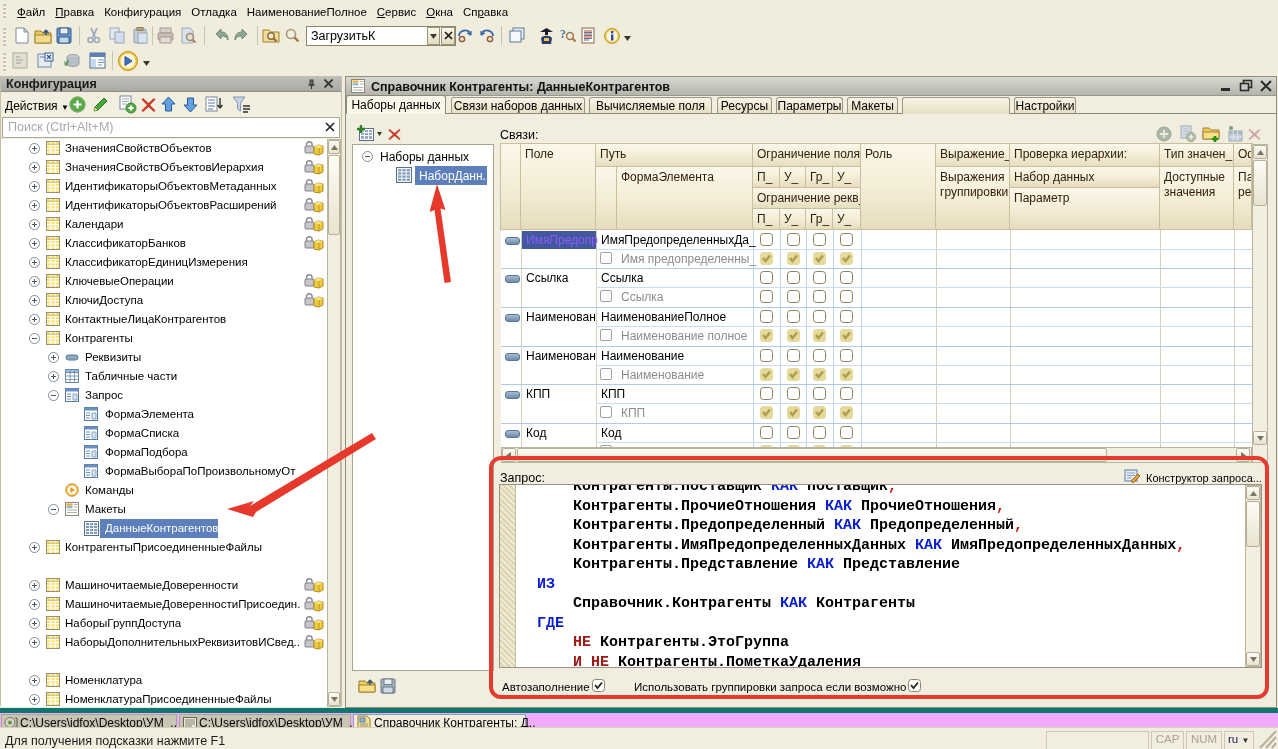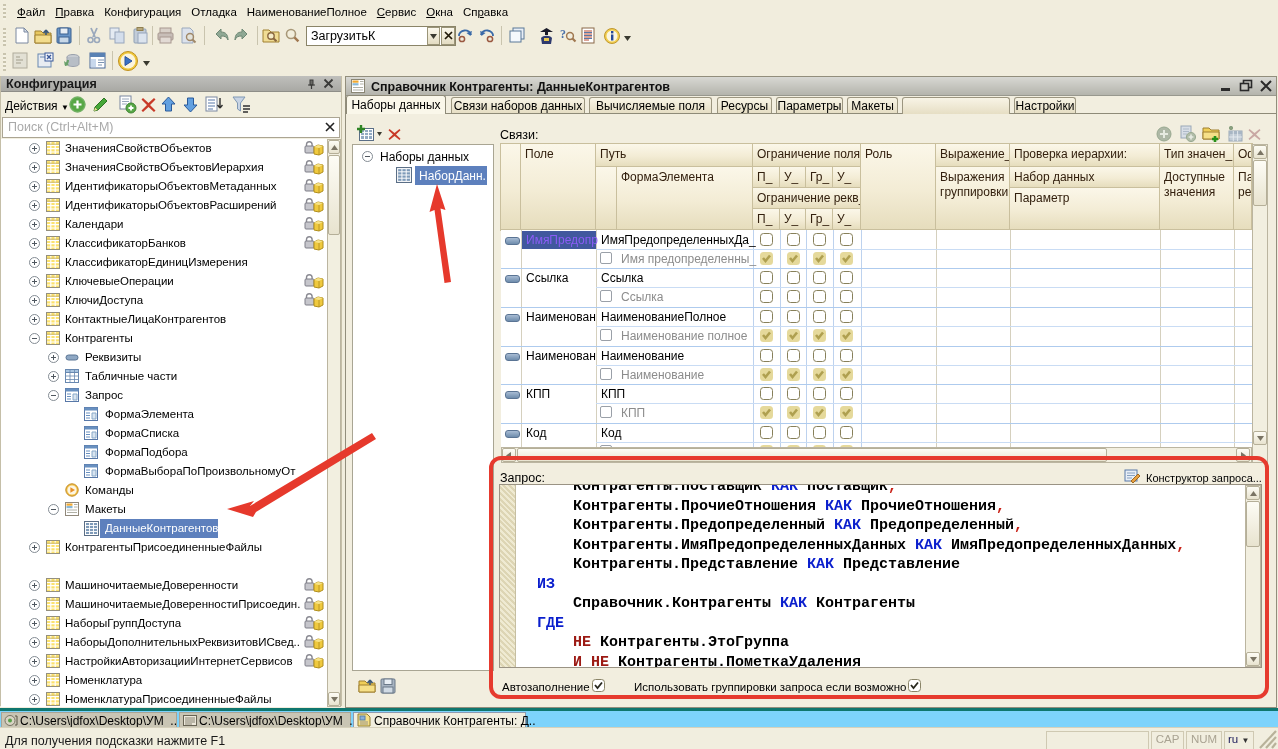--- a/index.html
+++ b/index.html
@@ -611,40 +611,20 @@
         <i></i>
         <b></b>
       </span>
       <svg class="a" style="left:45px;top:2px" width="14" height="14" viewBox="0 0 14 14">
         <rect x="0.5" y="0.5" width="13" height="13" fill="#FCE26E" stroke="#94907E"></rect>
         <path d="M4.8 1v12M9.2 1v12" stroke="#fff" stroke-width="1.2"></path>
         <path d="M1 4.4h12M1 7.7h12M1 11h12" stroke="#fff" stroke-width="1.2"></path>
         <path d="M1 3.2h12" stroke="#C8B464" stroke-width="1"></path>
       </svg>
       <span class="a" style="left:64px;top:3px;width:236px;overflow:hidden;white-space:nowrap">НаборыДополнительныхРеквизитовИСвед...</span>
-      <svg class="a" style="left:302px;top:1px" width="22" height="17" viewBox="0 0 22 17">
-        <path d="M3.5 6V4.5a2.8 2.8 0 0 1 5.6 0V6" fill="none" stroke="#8A8A92" stroke-width="1.4"></path>
-        <rect x="2" y="6" width="9" height="7" rx="1" fill="#C6C6CC" stroke="#7E7E88"></rect>
-        <path d="M11 7l4-2 5 1v7l-4 2-5-1z" fill="#EFC93E" stroke="#B08E1E"></path>
-        <path d="M11 7l4-2 5 1-4 2z" fill="#F7E388"></path>
-        <path d="M16 8v7" stroke="#B08E1E" stroke-width="0.8"></path>
-      </svg>
-    </div>
-<div class="treerow" style="left:0;top:513px;width:340px">
-      <span class="exp p" style="left:28px;top:4px">
-        <i></i>
-        <b></b>
-      </span>
-      <svg class="a" style="left:45px;top:2px" width="14" height="14" viewBox="0 0 14 14">
-        <rect x="0.5" y="0.5" width="13" height="13" fill="#FCE26E" stroke="#94907E"></rect>
-        <path d="M4.8 1v12M9.2 1v12" stroke="#fff" stroke-width="1.2"></path>
-        <path d="M1 4.4h12M1 7.7h12M1 11h12" stroke="#fff" stroke-width="1.2"></path>
-        <path d="M1 3.2h12" stroke="#C8B464" stroke-width="1"></path>
-      </svg>
-      <span class="a" style="left:64px;top:3px;width:236px;overflow:hidden;white-space:nowrap">НастройкиАвторизацииИнтернетСервисов</span>
       <svg class="a" style="left:302px;top:1px" width="22" height="17" viewBox="0 0 22 17">
         <path d="M3.5 6V4.5a2.8 2.8 0 0 1 5.6 0V6" fill="none" stroke="#8A8A92" stroke-width="1.4"></path>
         <rect x="2" y="6" width="9" height="7" rx="1" fill="#C6C6CC" stroke="#7E7E88"></rect>
         <path d="M11 7l4-2 5 1v7l-4 2-5-1z" fill="#EFC93E" stroke="#B08E1E"></path>
         <path d="M11 7l4-2 5 1-4 2z" fill="#F7E388"></path>
         <path d="M16 8v7" stroke="#B08E1E" stroke-width="0.8"></path>
       </svg>
     </div>
 <div class="treerow" style="left:0;top:532px;width:340px">
       <span class="exp p" style="left:28px;top:4px">
@@ -1043,21 +1023,21 @@
 </div>
 
 <div class="a" style="left:489px;top:456px;width:780px;height:243px;border:4px solid #E63A2E;border-radius:12px;box-sizing:border-box;z-index:60"></div>
 <svg class="a" style="left:200px;top:170px;z-index:61" width="280" height="360" viewBox="0 0 280 360">
 <polygon points="237,14 245.5,40 240.5,38.5 251,112 244.5,113 234.5,40 229.5,42" fill="#E6392C"></polygon>
 </svg>
 <svg class="a" style="left:210px;top:420px;z-index:61" width="180" height="100" viewBox="0 0 180 100">
 <polygon points="17,89 44,81 40,86 162,13 166,19 46,92 43,97" fill="#E6392C"></polygon>
 </svg>
 
-<div class="a" style="left:0;top:708px;width:1278px;height:19px;background:#7dd3fc;border-top:3px solid #0f766e" id="taskbar">
+<div class="a" style="left:0;top:708px;width:1278px;height:19px;background:#f0abfc;border-top:5px solid #0f766e" id="taskbar">
 <div class="a" style="left:1px;top:1px;width:176px;height:17px;background:#C9C5B4;border:1px solid #A9A494;box-sizing:border-box"></div>
 <svg class="a" style="left:4px;top:3px" width="14" height="13" viewBox="0 0 14 13">
       <circle cx="6" cy="6.5" r="5" fill="#D8D4C4" stroke="#787464"></circle>
       <circle cx="6" cy="6.5" r="2" fill="#58A048"></circle>
       <path d="M11 2h2v9h-2" stroke="#585444" fill="none"></path>
     </svg>
 <div class="a nw" style="left:20px;top:3px;font-size:12px">C:\Users\jdfox\Desktop\УМ_..</div>
 <div class="a" style="left:179px;top:1px;width:172px;height:17px;background:#C9C5B4;border:1px solid #A9A494;box-sizing:border-box"></div>
 <svg class="a" style="left:183px;top:3px" width="14" height="13" viewBox="0 0 14 13">
       <rect x="0.5" y="1.5" width="13" height="10" fill="#ECE8DA" stroke="#686454"></rect>

